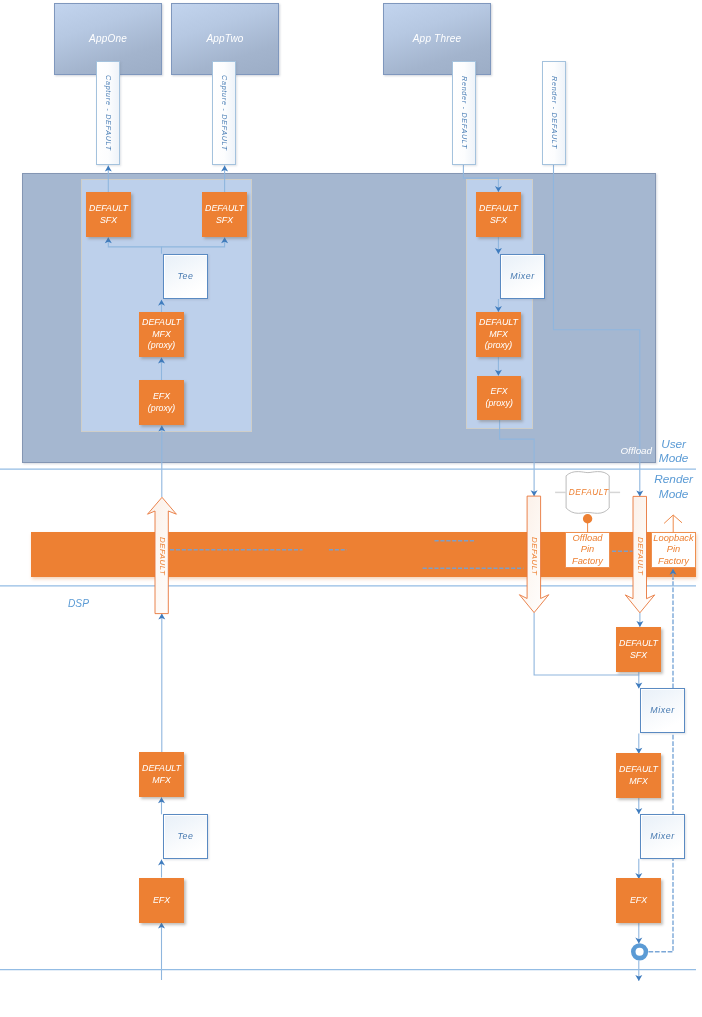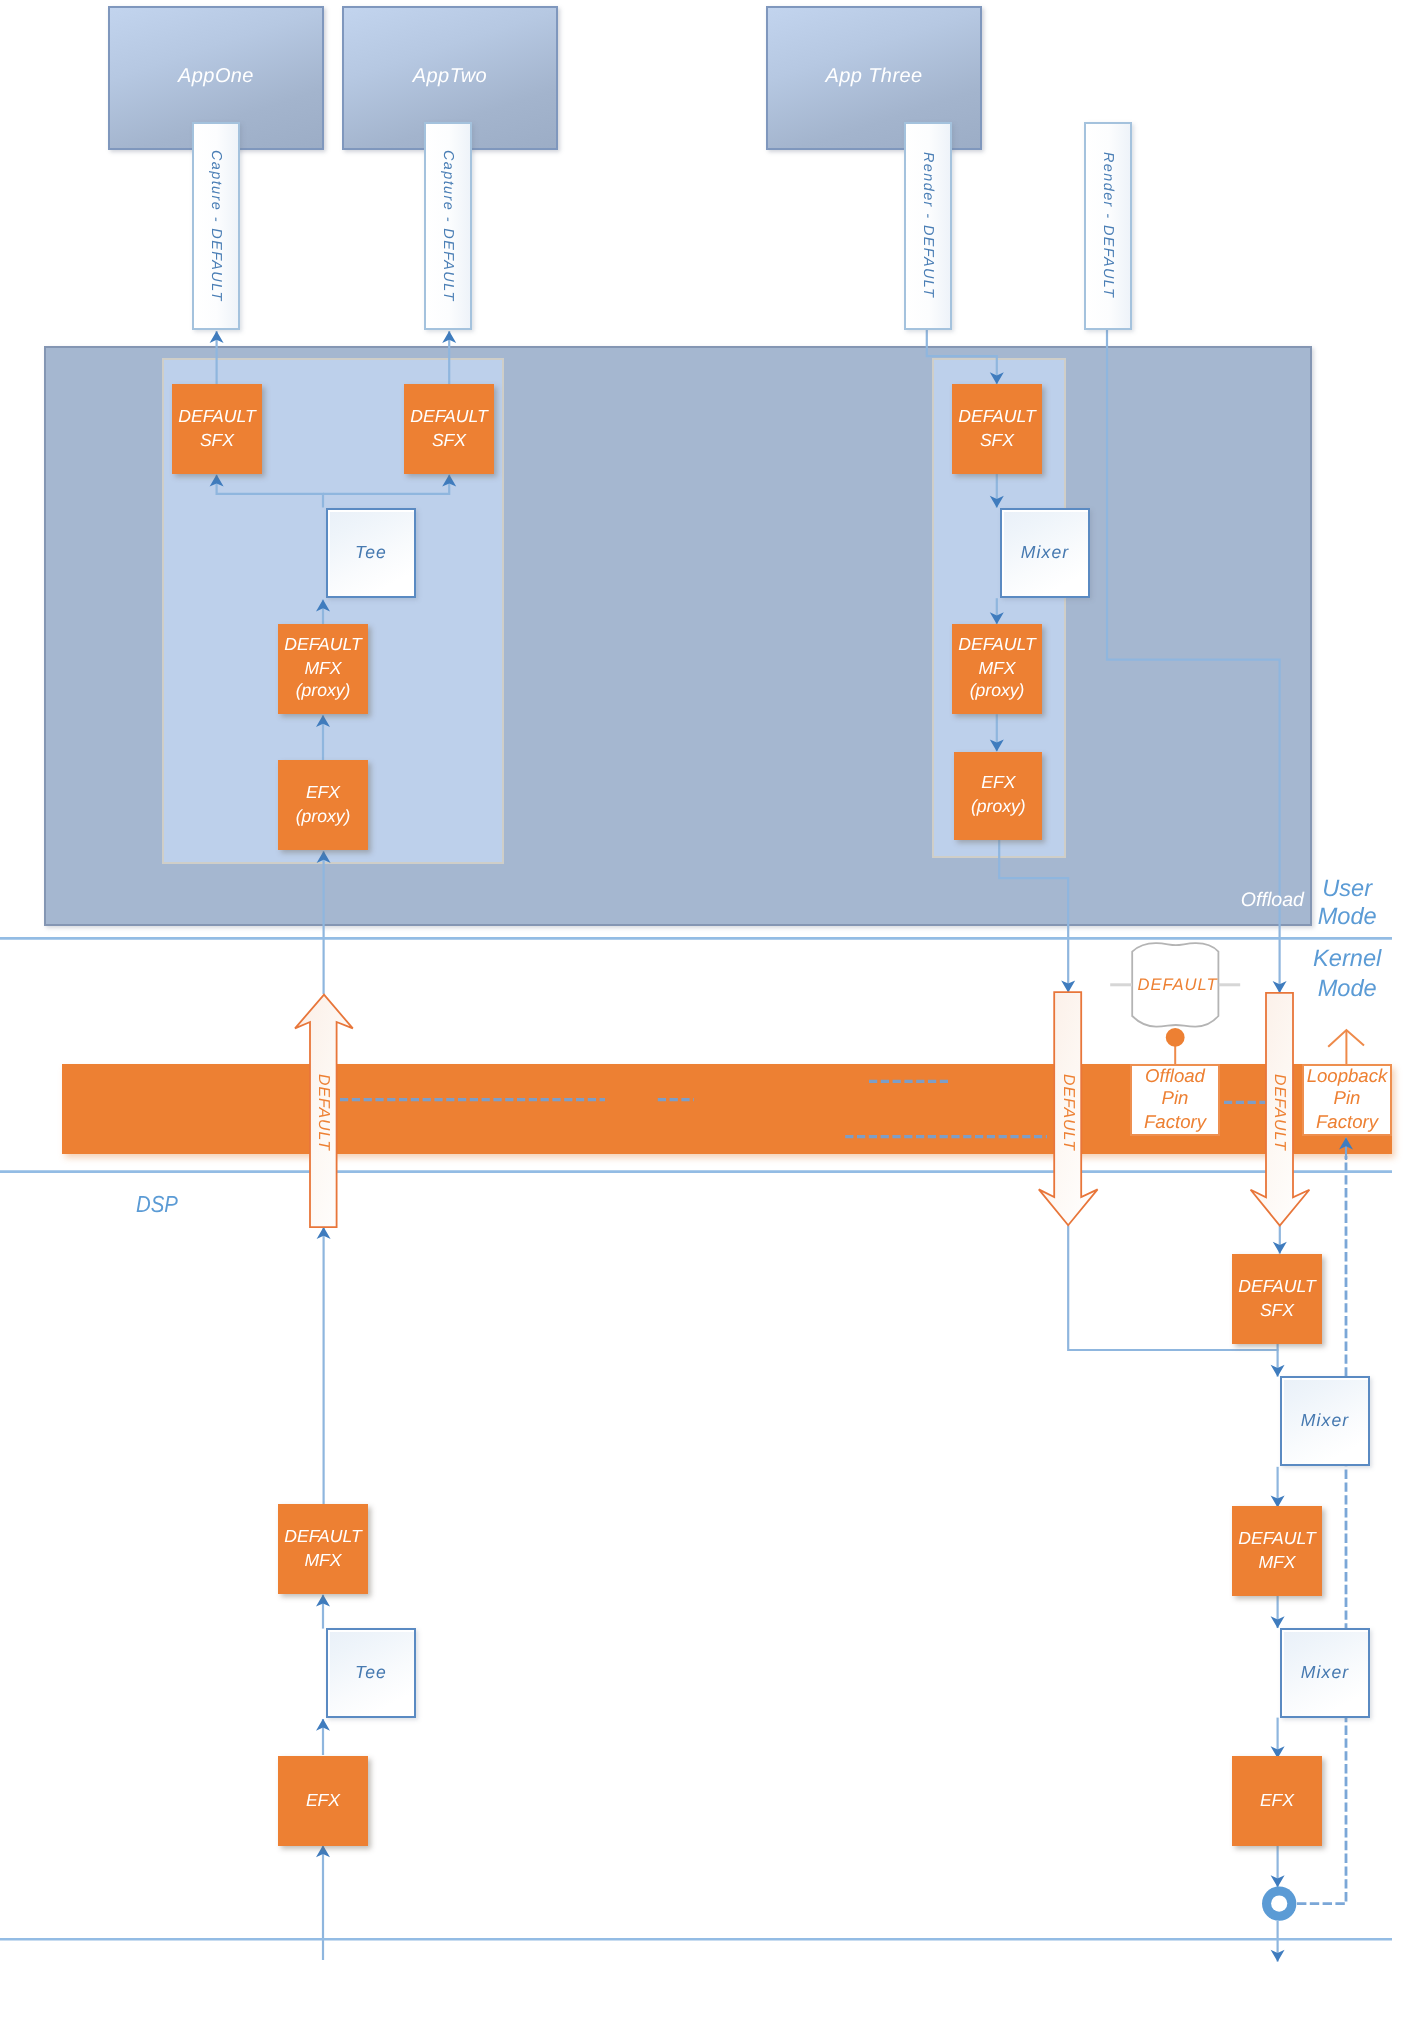--- a/index.html
+++ b/index.html
@@ -201,21 +201,21 @@
   <div class="node ob" style="left:476px;top:312px;width:45px;height:45px;">DEFAULT
 MFX
 (proxy)</div>
   <div class="node ob" style="left:477px;top:375.6px;width:44.3px;height:44.1px;">EFX
 (proxy)</div>
 
   <div class="audiodg-label" style="left:602px;top:445.3px;width:50px;text-align:right;">Offload</div>
 
   <div class="modelabel" style="left:651.6px;top:437.4px;">User</div>
   <div class="modelabel" style="left:651.6px;top:450.7px;">Mode</div>
-  <div class="modelabel" style="left:651.6px;top:472.3px;">Kernel</div>
+  <div class="modelabel" style="left:651.6px;top:472.3px;">Render</div>
   <div class="modelabel" style="left:651.6px;top:486.7px;">Mode</div>
   <div class="dsplabel" style="left:68.3px;top:596.4px;">DSP</div>
 
   <div class="node pinbox" style="left:565px;top:532px;width:45px;height:36px;">Offload
 Pin
 Factory</div>
   <div class="node pinbox" style="left:651px;top:532px;width:45px;height:36px;">Loopback
 Pin
 Factory</div>
   <div class="cloud-label" style="left:566.3px;top:486.6px;width:45px;text-align:center;">DEFAULT</div>

